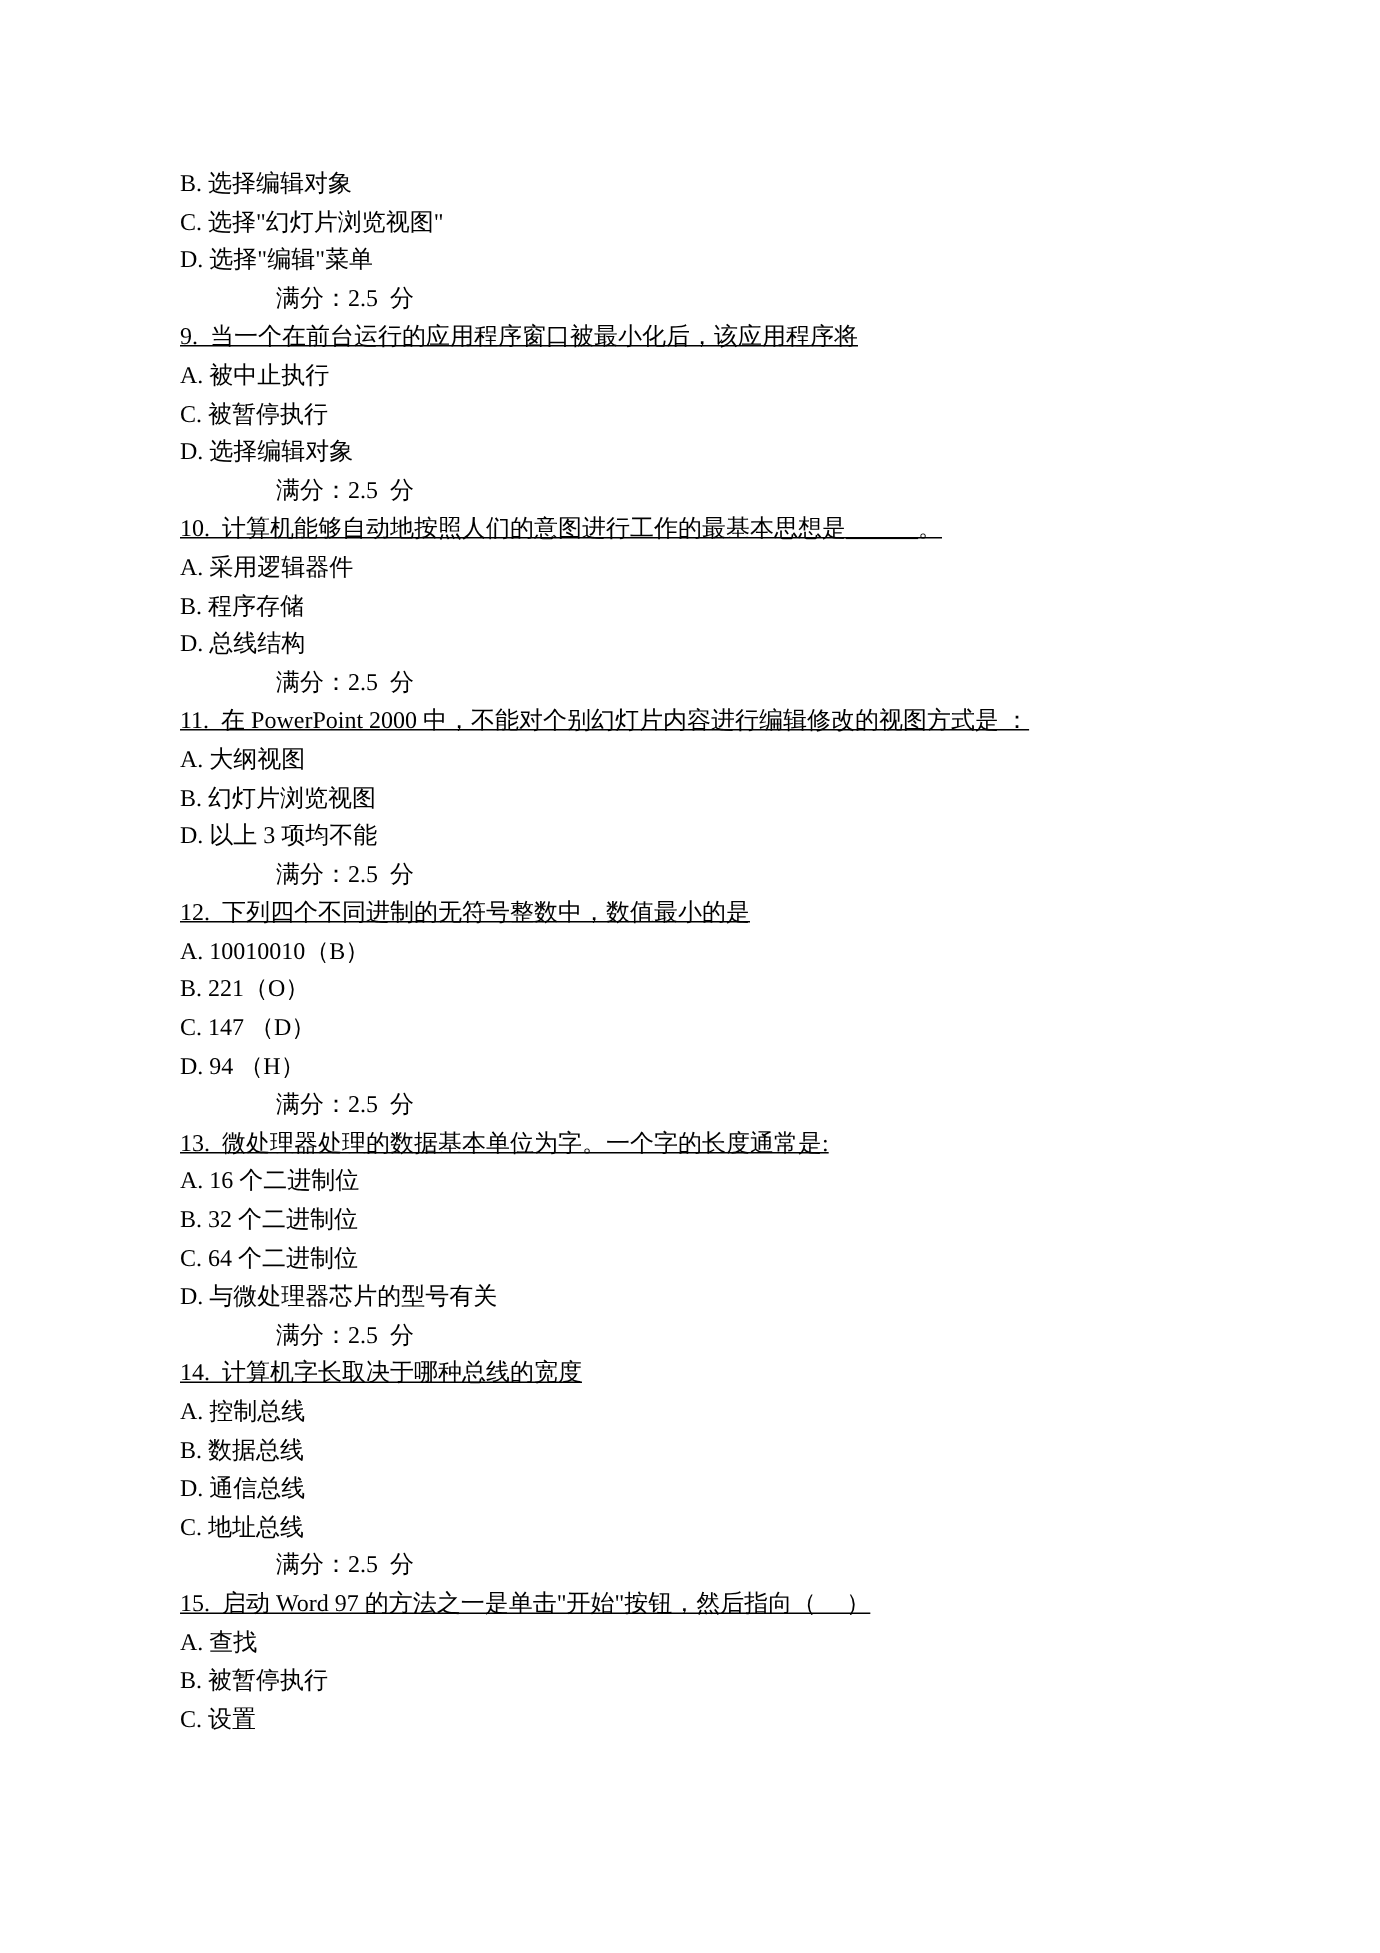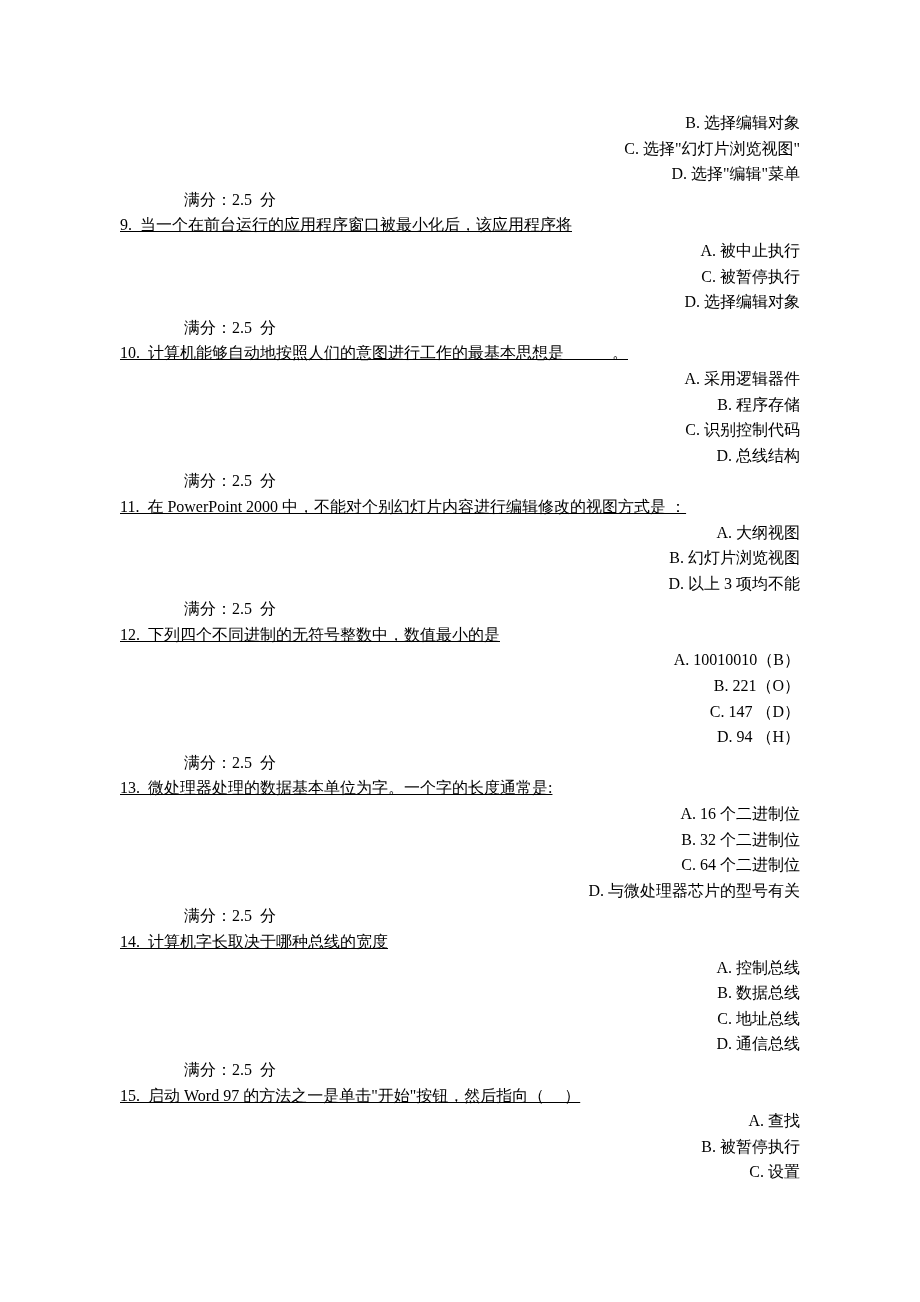--- a/index.html
+++ b/index.html
@@ -16,21 +16,20 @@
     min-height: 1302px;
     box-sizing: border-box;
     padding: 110px 120px 60px 120px;
   }
   .line {
     white-space: pre;
     font-size: 16px;
   }
   .option {
     padding-left: 0;
-    text-align: right;
   }
   .score {
     padding-left: 64px;
   }
   .qnum {
     padding-left: 0;
     text-decoration: underline;
   }
 </style>
 </head>
@@ -45,21 +44,20 @@
 
   <div class="line qnum">9.  当一个在前台运行的应用程序窗口被最小化后，该应用程序将</div>
   <div class="line option">A. 被中止执行</div>
   <div class="line option">C. 被暂停执行</div>
   <div class="line option">D. 选择编辑对象</div>
   <div class="line score">满分：2.5  分</div>
 
   <div class="line qnum">10.  计算机能够自动地按照人们的意图进行工作的最基本思想是______。</div>
   <div class="line option">A. 采用逻辑器件</div>
   <div class="line option">B. 程序存储</div>
-  <div class="line option">C. 识别控制代码</div>
   <div class="line option">D. 总线结构</div>
   <div class="line score">满分：2.5  分</div>
 
   <div class="line qnum">11.  在 PowerPoint 2000 中，不能对个别幻灯片内容进行编辑修改的视图方式是 ：</div>
   <div class="line option">A. 大纲视图</div>
   <div class="line option">B. 幻灯片浏览视图</div>
   <div class="line option">D. 以上 3 项均不能</div>
   <div class="line score">满分：2.5  分</div>
 
   <div class="line qnum">12.  下列四个不同进制的无符号整数中，数值最小的是</div>
@@ -72,22 +70,22 @@
   <div class="line qnum">13.  微处理器处理的数据基本单位为字。一个字的长度通常是:</div>
   <div class="line option">A. 16 个二进制位</div>
   <div class="line option">B. 32 个二进制位</div>
   <div class="line option">C. 64 个二进制位</div>
   <div class="line option">D. 与微处理器芯片的型号有关</div>
   <div class="line score">满分：2.5  分</div>
 
   <div class="line qnum">14.  计算机字长取决于哪种总线的宽度</div>
   <div class="line option">A. 控制总线</div>
   <div class="line option">B. 数据总线</div>
+  <div class="line option">D. 通信总线</div>
   <div class="line option">C. 地址总线</div>
-  <div class="line option">D. 通信总线</div>
   <div class="line score">满分：2.5  分</div>
 
   <div class="line qnum">15.  启动 Word 97 的方法之一是单击"开始"按钮，然后指向（     ）</div>
   <div class="line option">A. 查找</div>
   <div class="line option">B. 被暂停执行</div>
   <div class="line option">C. 设置</div>
 
 </div>
 
 </body></html>

